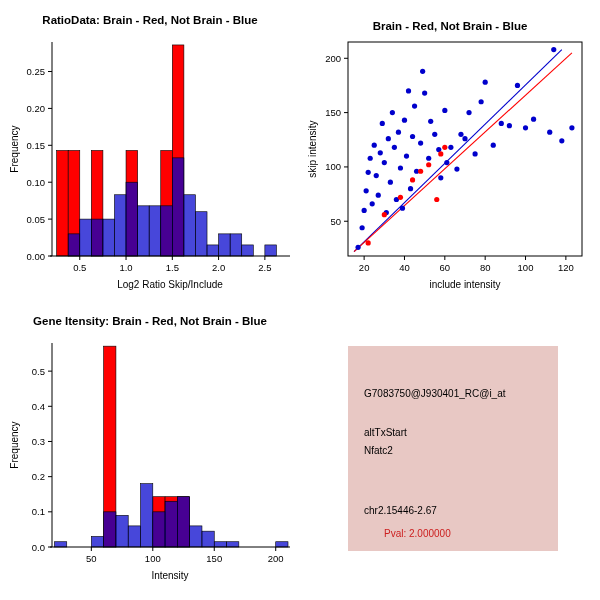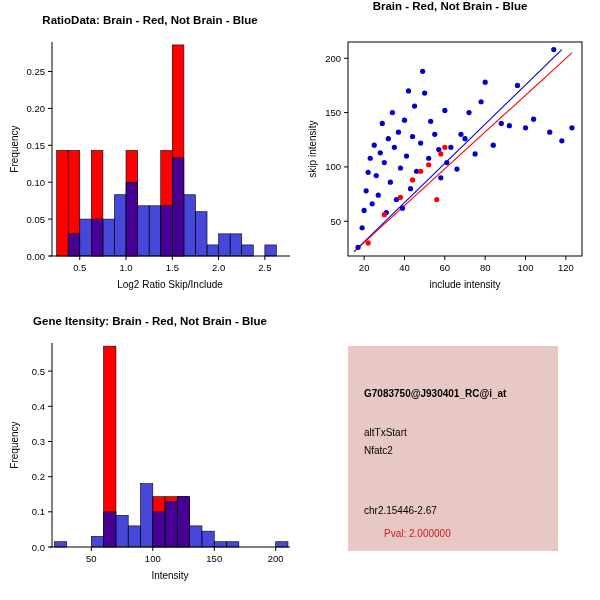--- a/index.html
+++ b/index.html
@@ -70,21 +70,21 @@
         <text x="45" y="120.8103448275862" text-anchor="end" class="tick">0.15</text>
         <line x1="52" y1="80.41379310344826" x2="48" y2="80.41379310344826" stroke="#000" stroke-width="1"></line>
         <text x="45" y="83.91379310344826" text-anchor="end" class="tick">0.20</text>
         <line x1="52" y1="43.51724137931032" x2="48" y2="43.51724137931032" stroke="#000" stroke-width="1"></line>
         <text x="45" y="47.01724137931032" text-anchor="end" class="tick">0.25</text>
         <text x="170" y="260" text-anchor="middle" class="axlab">Log2 Ratio Skip/Include</text>
         <text x="18" y="121" text-anchor="middle" class="axlab" transform="rotate(-90 18 121)">Frequency</text>
       </g>
     </svg>
 
-  <div class="panel" style="left:300px;top:0;width:300px;">
+  <div class="panel" style="left:300px;top:20px;width:300px;">
     <div class="ptitle">Brain - Red, Not Brain - Blue</div>
   </div>
   <svg class="panel" style="left:300px;top:28px;" width="300" height="275" id="svg-scatter">
       <g>
         <rect x="48" y="14" width="234" height="214" fill="none" stroke="#000" stroke-width="1"></rect>
         <line x1="54.05172413793103" y1="223.6548223350254" x2="261.82758620689657" y2="21.60406091370558" stroke="#0000cc" stroke-width="1.1"></line>
         <line x1="54.05172413793103" y1="223.6548223350254" x2="271.91379310344826" y2="24.86294416243655" stroke="#ff0000" stroke-width="1.1"></line>
         <circle cx="58.08620689655172" cy="219.30964467005077" r="2.6" fill="#0000cc"></circle>
         <circle cx="62.12068965517241" cy="199.75634517766497" r="2.6" fill="#0000cc"></circle>
         <circle cx="64.13793103448276" cy="182.3756345177665" r="2.6" fill="#0000cc"></circle>
@@ -221,19 +221,19 @@
         <text x="45" y="80.81034482758619" text-anchor="end" class="tick">0.4</text>
         <line x1="52" y1="42.13793103448273" x2="48" y2="42.13793103448273" stroke="#000" stroke-width="1"></line>
         <text x="45" y="45.63793103448273" text-anchor="end" class="tick">0.5</text>
         <text x="170" y="250" text-anchor="middle" class="axlab">Intensity</text>
         <text x="18" y="116" text-anchor="middle" class="axlab" transform="rotate(-90 18 116)">Frequency</text>
       </g>
     </svg>
 
   <div class="infobox" id="infobox" style="left: 348px; top: 346px; width: 210px; height: 205px; background: rgb(232, 200, 196);">
   </div>
-  <div class="infotext" style="left:364px;top:388px;font-weight:bold;">G7083750@J930401_RC@i_at</div>
+  <div class="infotext" style="left:364px;top:388px;">G7083750@J930401_RC@i_at</div>
   <div class="infotext" style="left:364px;top:427px;">altTxStart</div>
   <div class="infotext" style="left:364px;top:445px;">Nfatc2</div>
   <div class="infotext" style="left:364px;top:505px;">chr2.15446-2.67</div>
   <div class="infotext pval" id="pval" style="left: 384px; top: 528px; color: rgb(204, 32, 32);">Pval: 2.000000</div>
 
 </div>
 
 </body></html>

